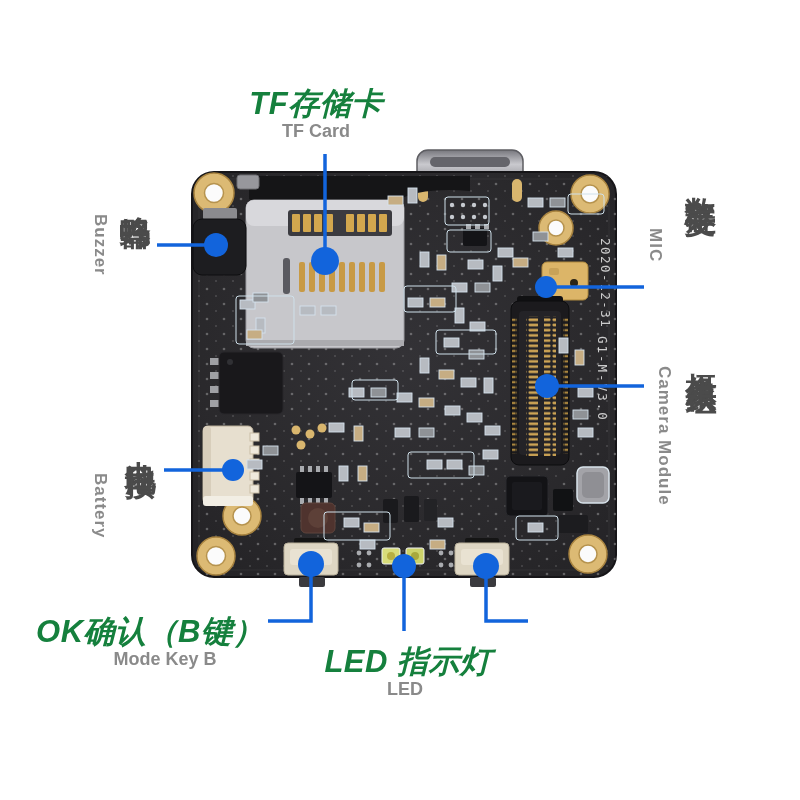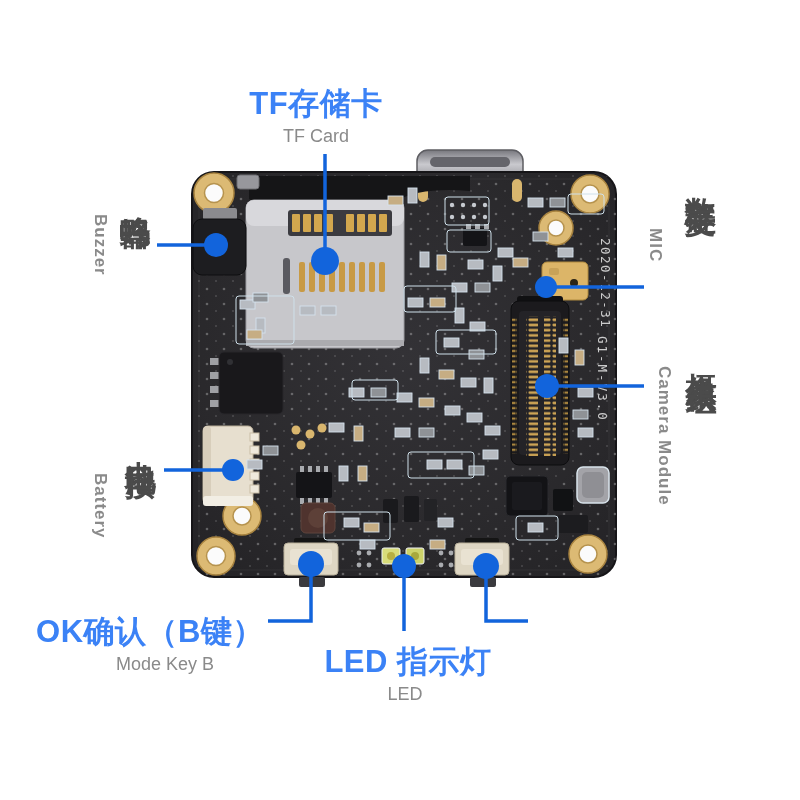--- a/index.html
+++ b/index.html
@@ -1,22 +1,22 @@
 <!DOCTYPE html>
 <html><head>
 <meta charset="utf-8">
 <title>Board Annotation Diagram</title>
 <style>
   html,body{margin:0;padding:0;background:#ffffff;}
   .canvas{position:relative;width:800px;height:800px;background:#ffffff;overflow:hidden;
           font-family:"Liberation Sans", sans-serif;}
   .canvas svg{position:absolute;left:0;top:0;}
   .label-h{position:absolute;transform:translateX(-50%);text-align:center;white-space:nowrap;}
-  .label-h .zh{font-size:31px;font-weight:700;color:#3b82f6;letter-spacing:0.5px;line-height:1.15;}
-  .label-h .en{font-size:18px;font-weight:400;color:#8a8a8a;margin-top:5px;white-space:pre;line-height:1.0;}
+  .label-h .zh{font-size:31px;font-weight:700;color:#15803d;letter-spacing:0.5px;line-height:1.15;font-style:italic;}
+  .label-h .en{font-size:18px;font-weight:700;color:#8a8a8a;white-space:pre;line-height:1.0;}
   .vzh{position:absolute;writing-mode:vertical-rl;font-size:31px;font-weight:700;color:#4b4b4b;
        letter-spacing:3px;line-height:1.15;white-space:nowrap;}
   .vzh.tight{letter-spacing:1px;}
   .ven{position:absolute;writing-mode:vertical-rl;font-size:17px;font-weight:700;color:#8a8a8a;
        letter-spacing:1px;line-height:1.2;white-space:nowrap;}
 </style>
 </head>
 <body>
 
 <div class="canvas">

